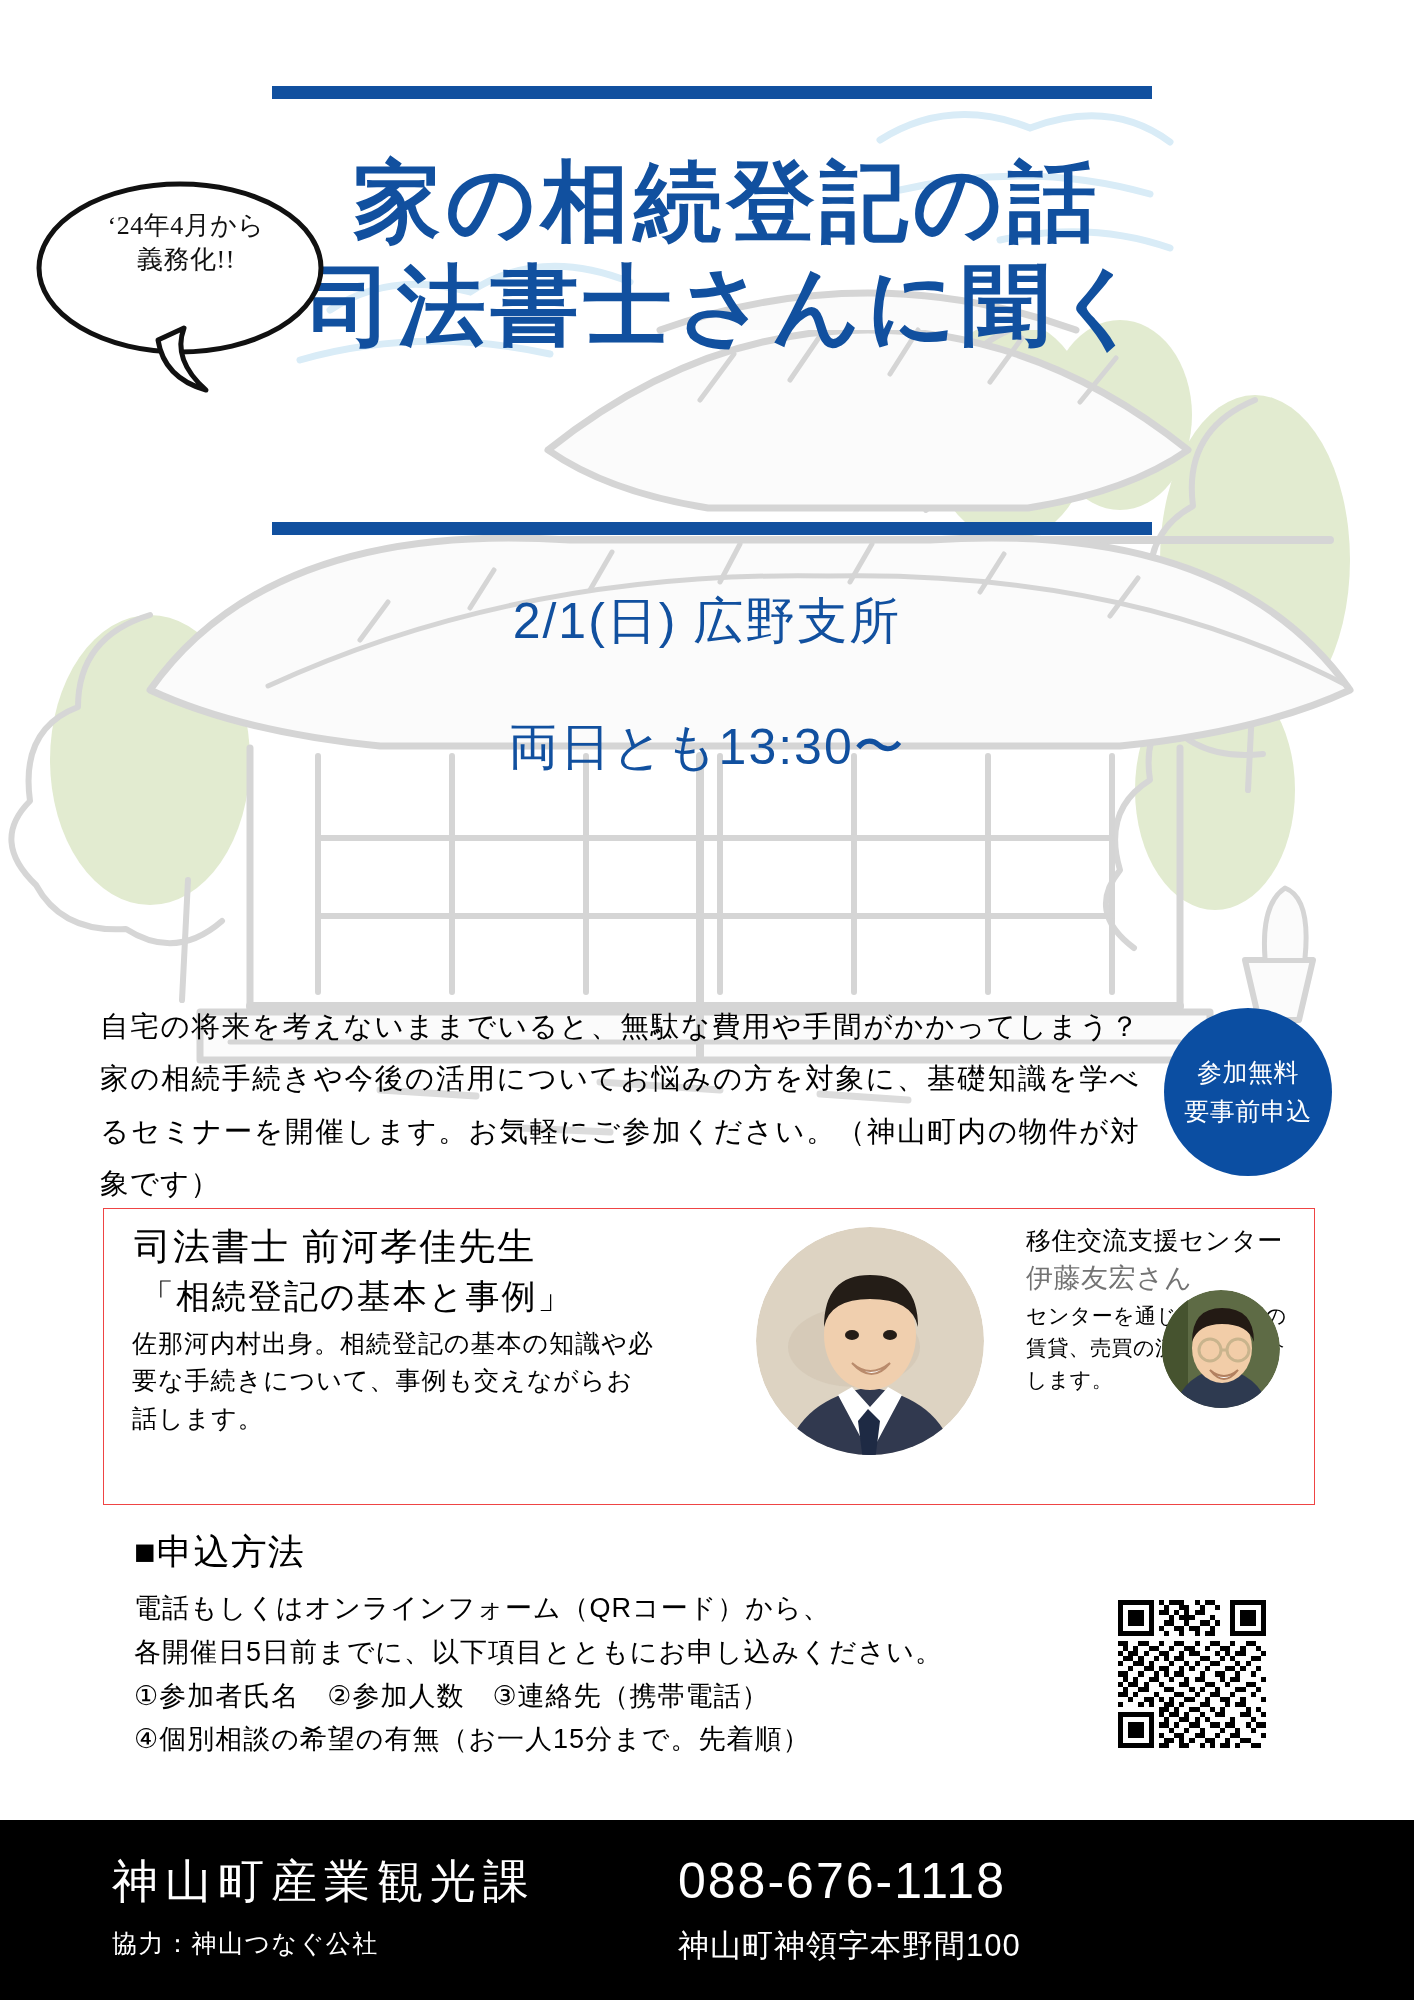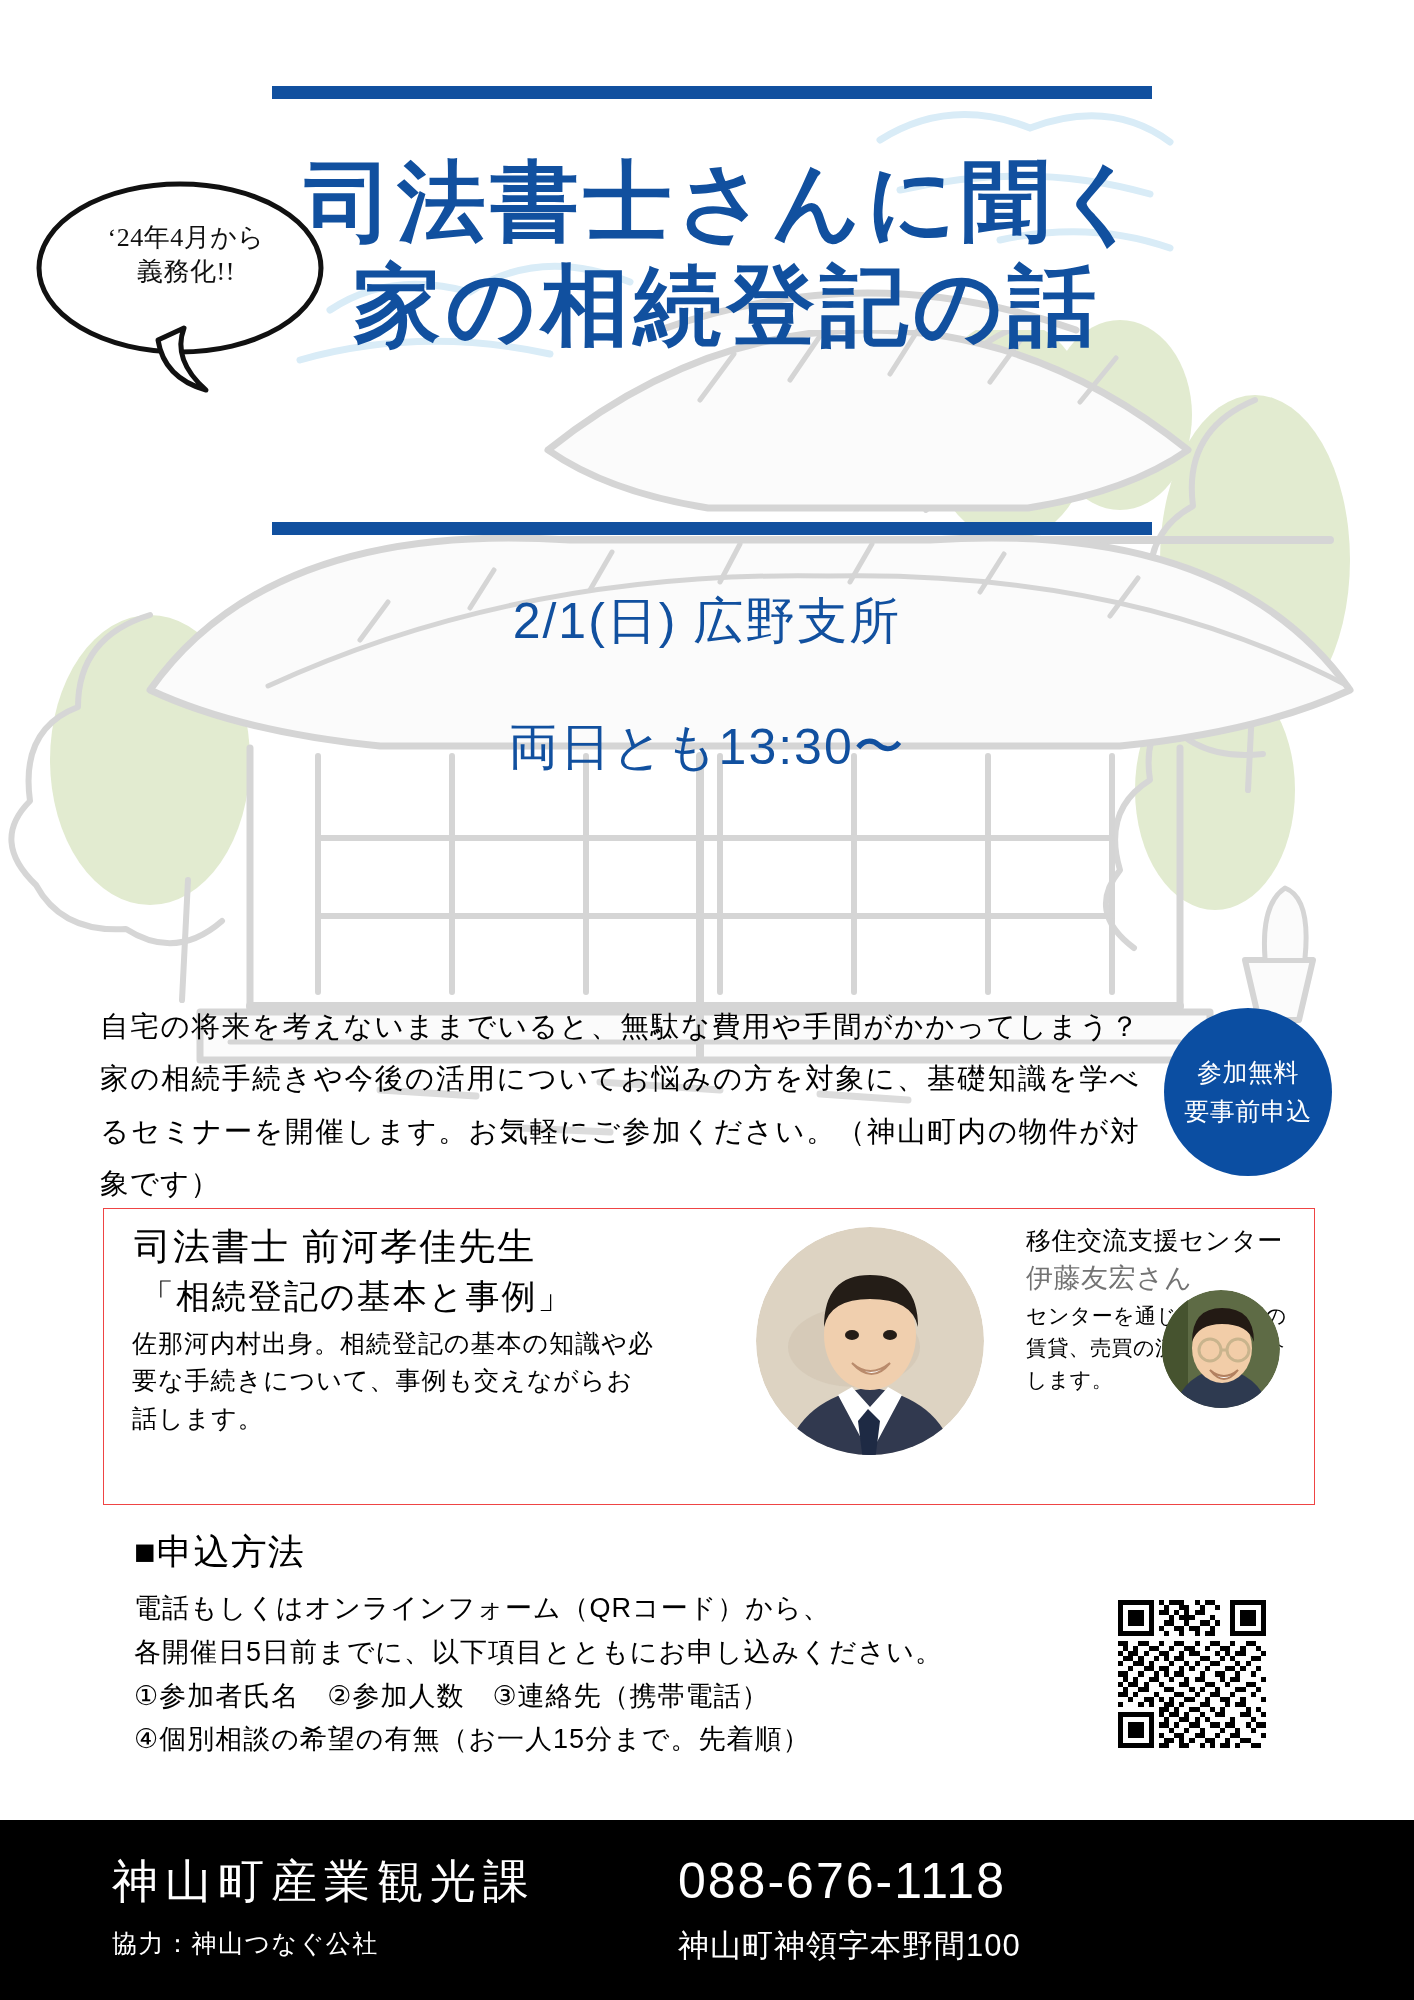--- a/index.html
+++ b/index.html
@@ -22,21 +22,21 @@
   .rule {
     position: absolute; left: 272px; width: 880px;
     background: #11509f; z-index: 3;
   }
   .rule-top    { top: 86px;  height: 13px; }
   .rule-bottom { top: 522px; height: 13px; }
 
   
   .bubble-wrap { position: absolute; left: 30px; top: 175px; z-index: 6; }
   .bubble-txt {
-    position: absolute; left: 56px; top: 46px;
+    position: absolute; left: 56px; top: 34px;
     width: 200px; text-align: center;
     font-size: 26px; line-height: 1.32; color: #111;
     font-family: "Liberation Serif", "DejaVu Serif", serif;
     letter-spacing: 0.5px;
   }
 
   
   .title-block {
     position: absolute; left: 0; right: 0; top: 150px;
     z-index: 5; text-align: center;
@@ -210,22 +210,22 @@
       <ellipse cx="150" cy="93" rx="141" ry="84" fill="#ffffff" stroke="#111" stroke-width="5"></ellipse>
       <path d="M128 165 q6 38 48 50 q-34 -30 -22 -62 Z" fill="#ffffff" stroke="#111" stroke-width="5" stroke-linejoin="round"></path>
     </svg>
     <div class="bubble-txt">
       <div>‘24年4月から</div>
       <div>義務化!!</div>
     </div>
   </div>
 
   <div class="title-block">
+    <div class="title-line">家の相続登記の話</div>
     <div class="title-line">司法書士さんに聞く</div>
-    <div class="title-line">家の相続登記の話</div>
   </div>
 
   <div class="dates">
     <div class="date-line">2/1(日) 広野支所</div>
     <div class="time-line">両日とも13:30〜</div>
   </div>
 
   <p class="intro">自宅の将来を考えないままでいると、無駄な費用や手間がかかってしまう？家の相続手続きや今後の活用についてお悩みの方を対象に、基礎知識を学べるセミナーを開催します。お気軽にご参加ください。（神山町内の物件が対象です）</p>
 
   <div class="badge">

